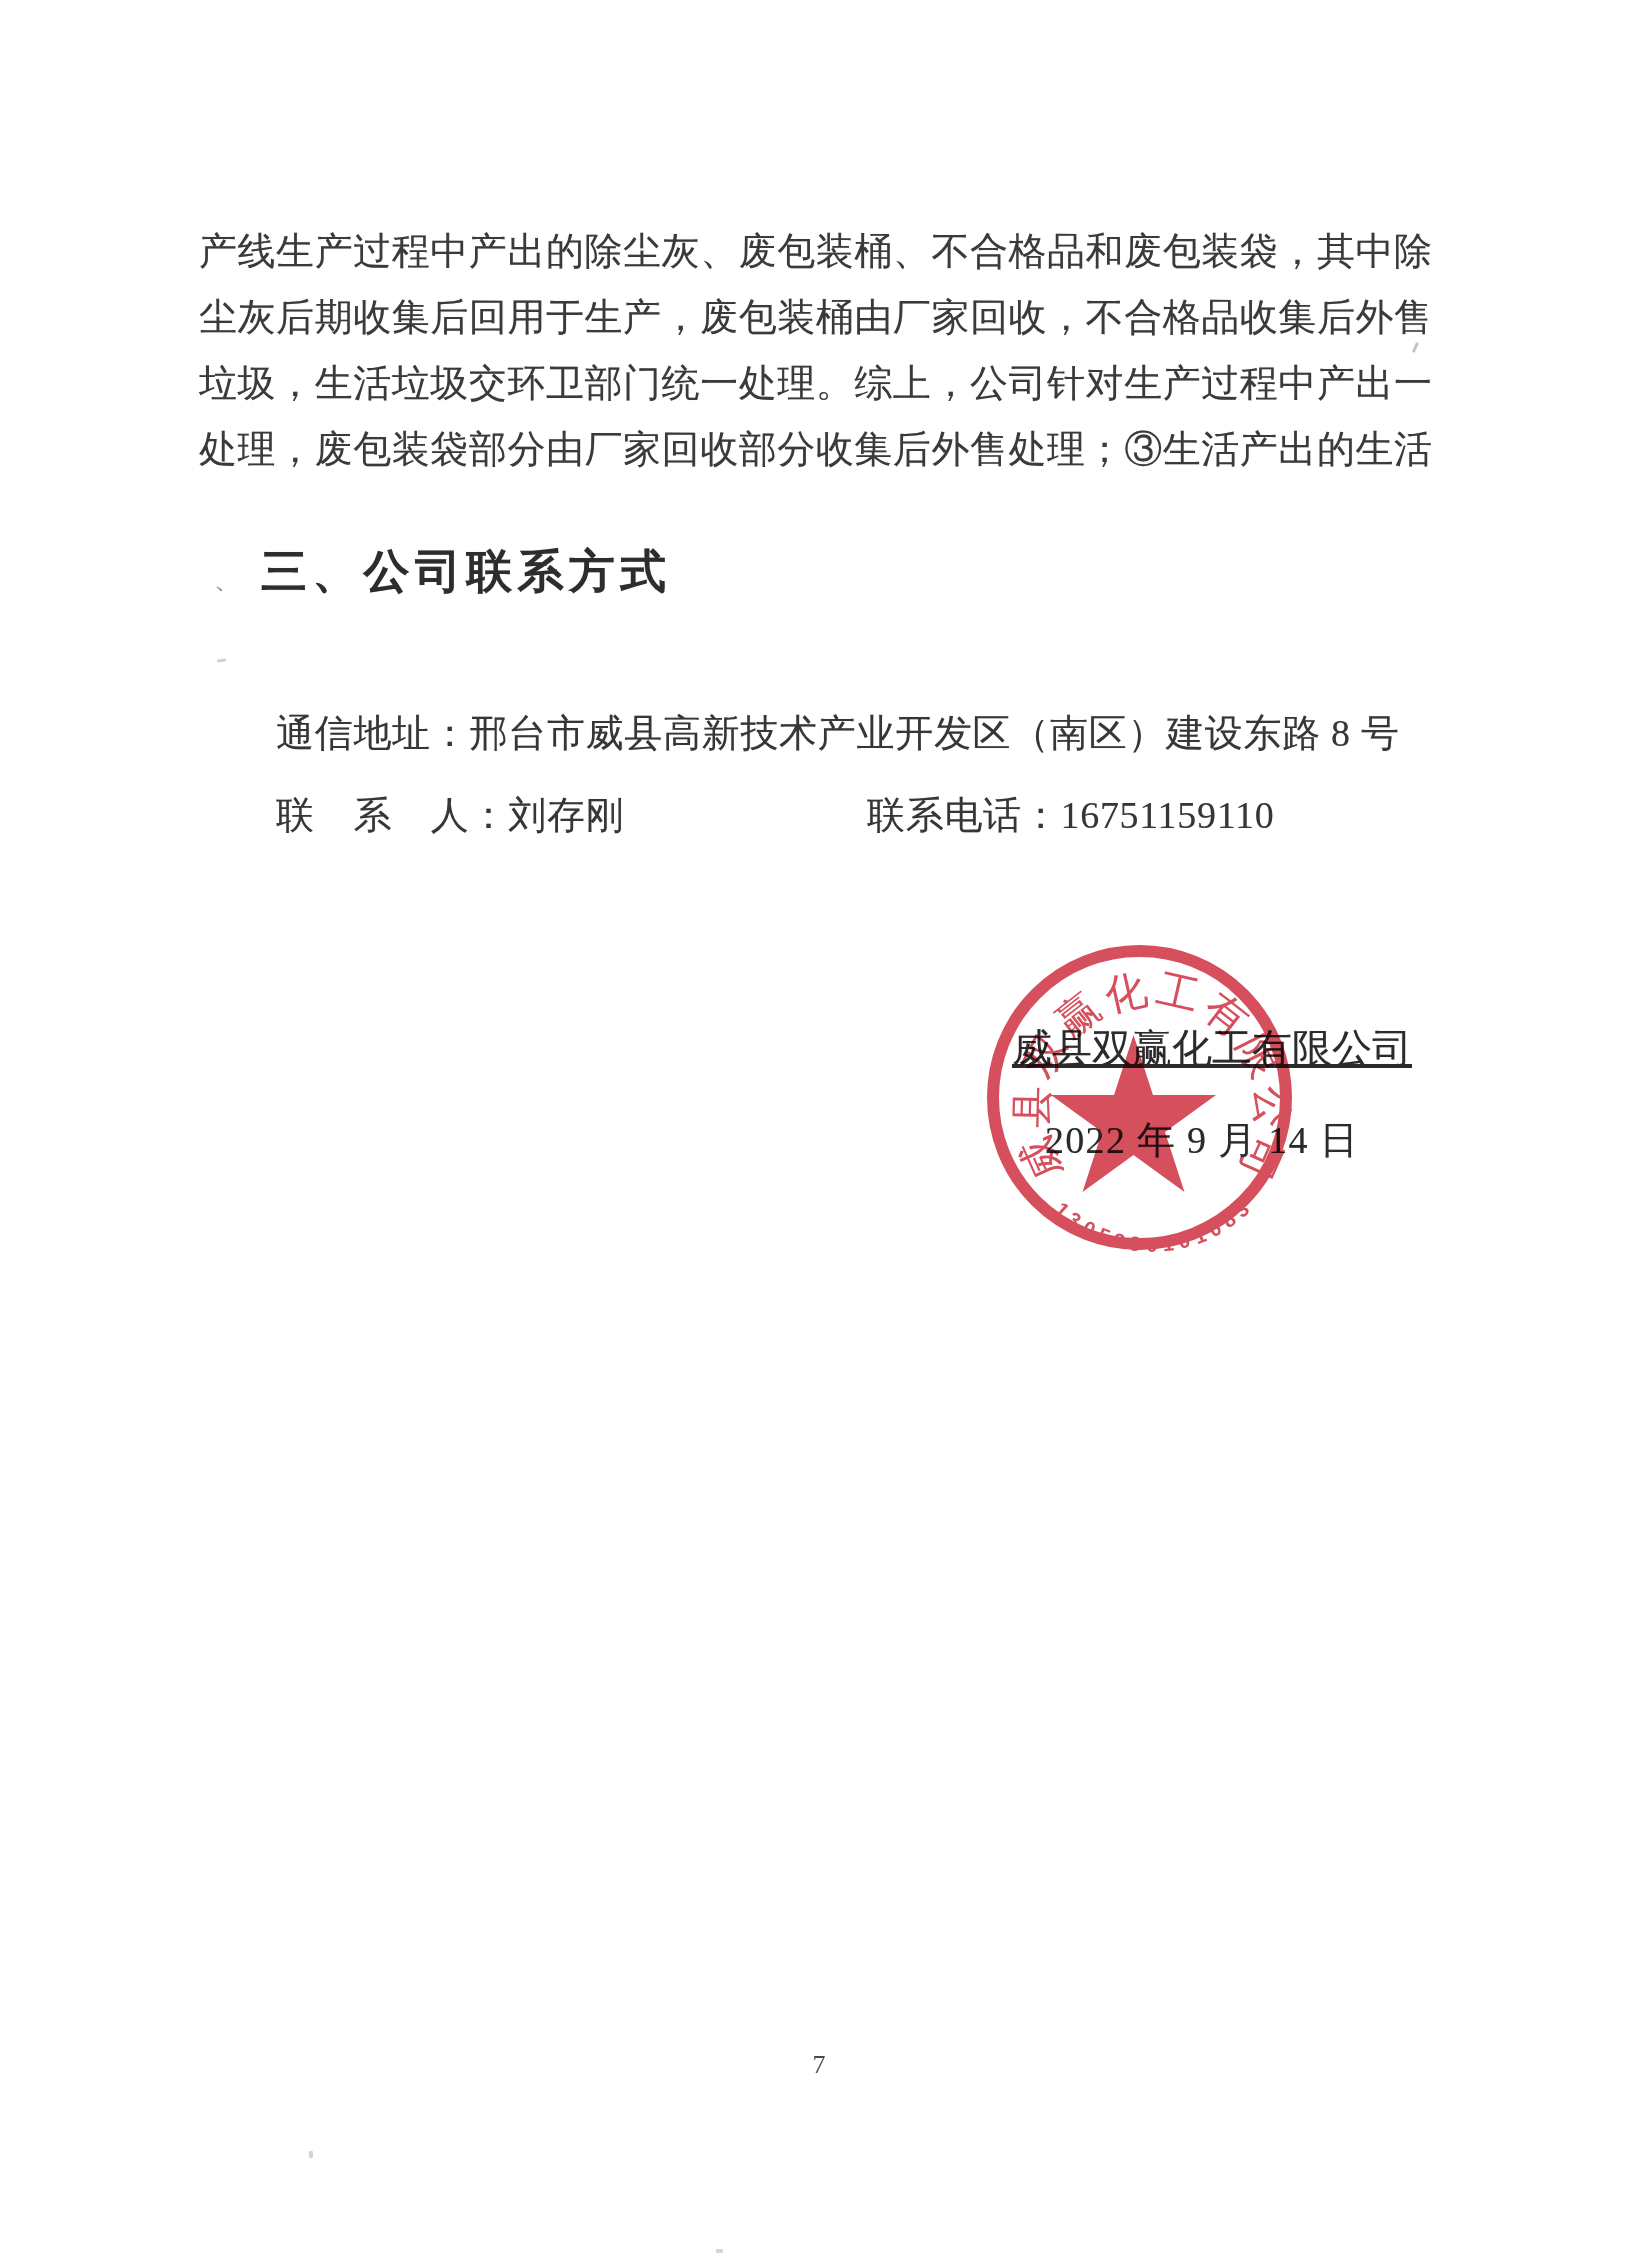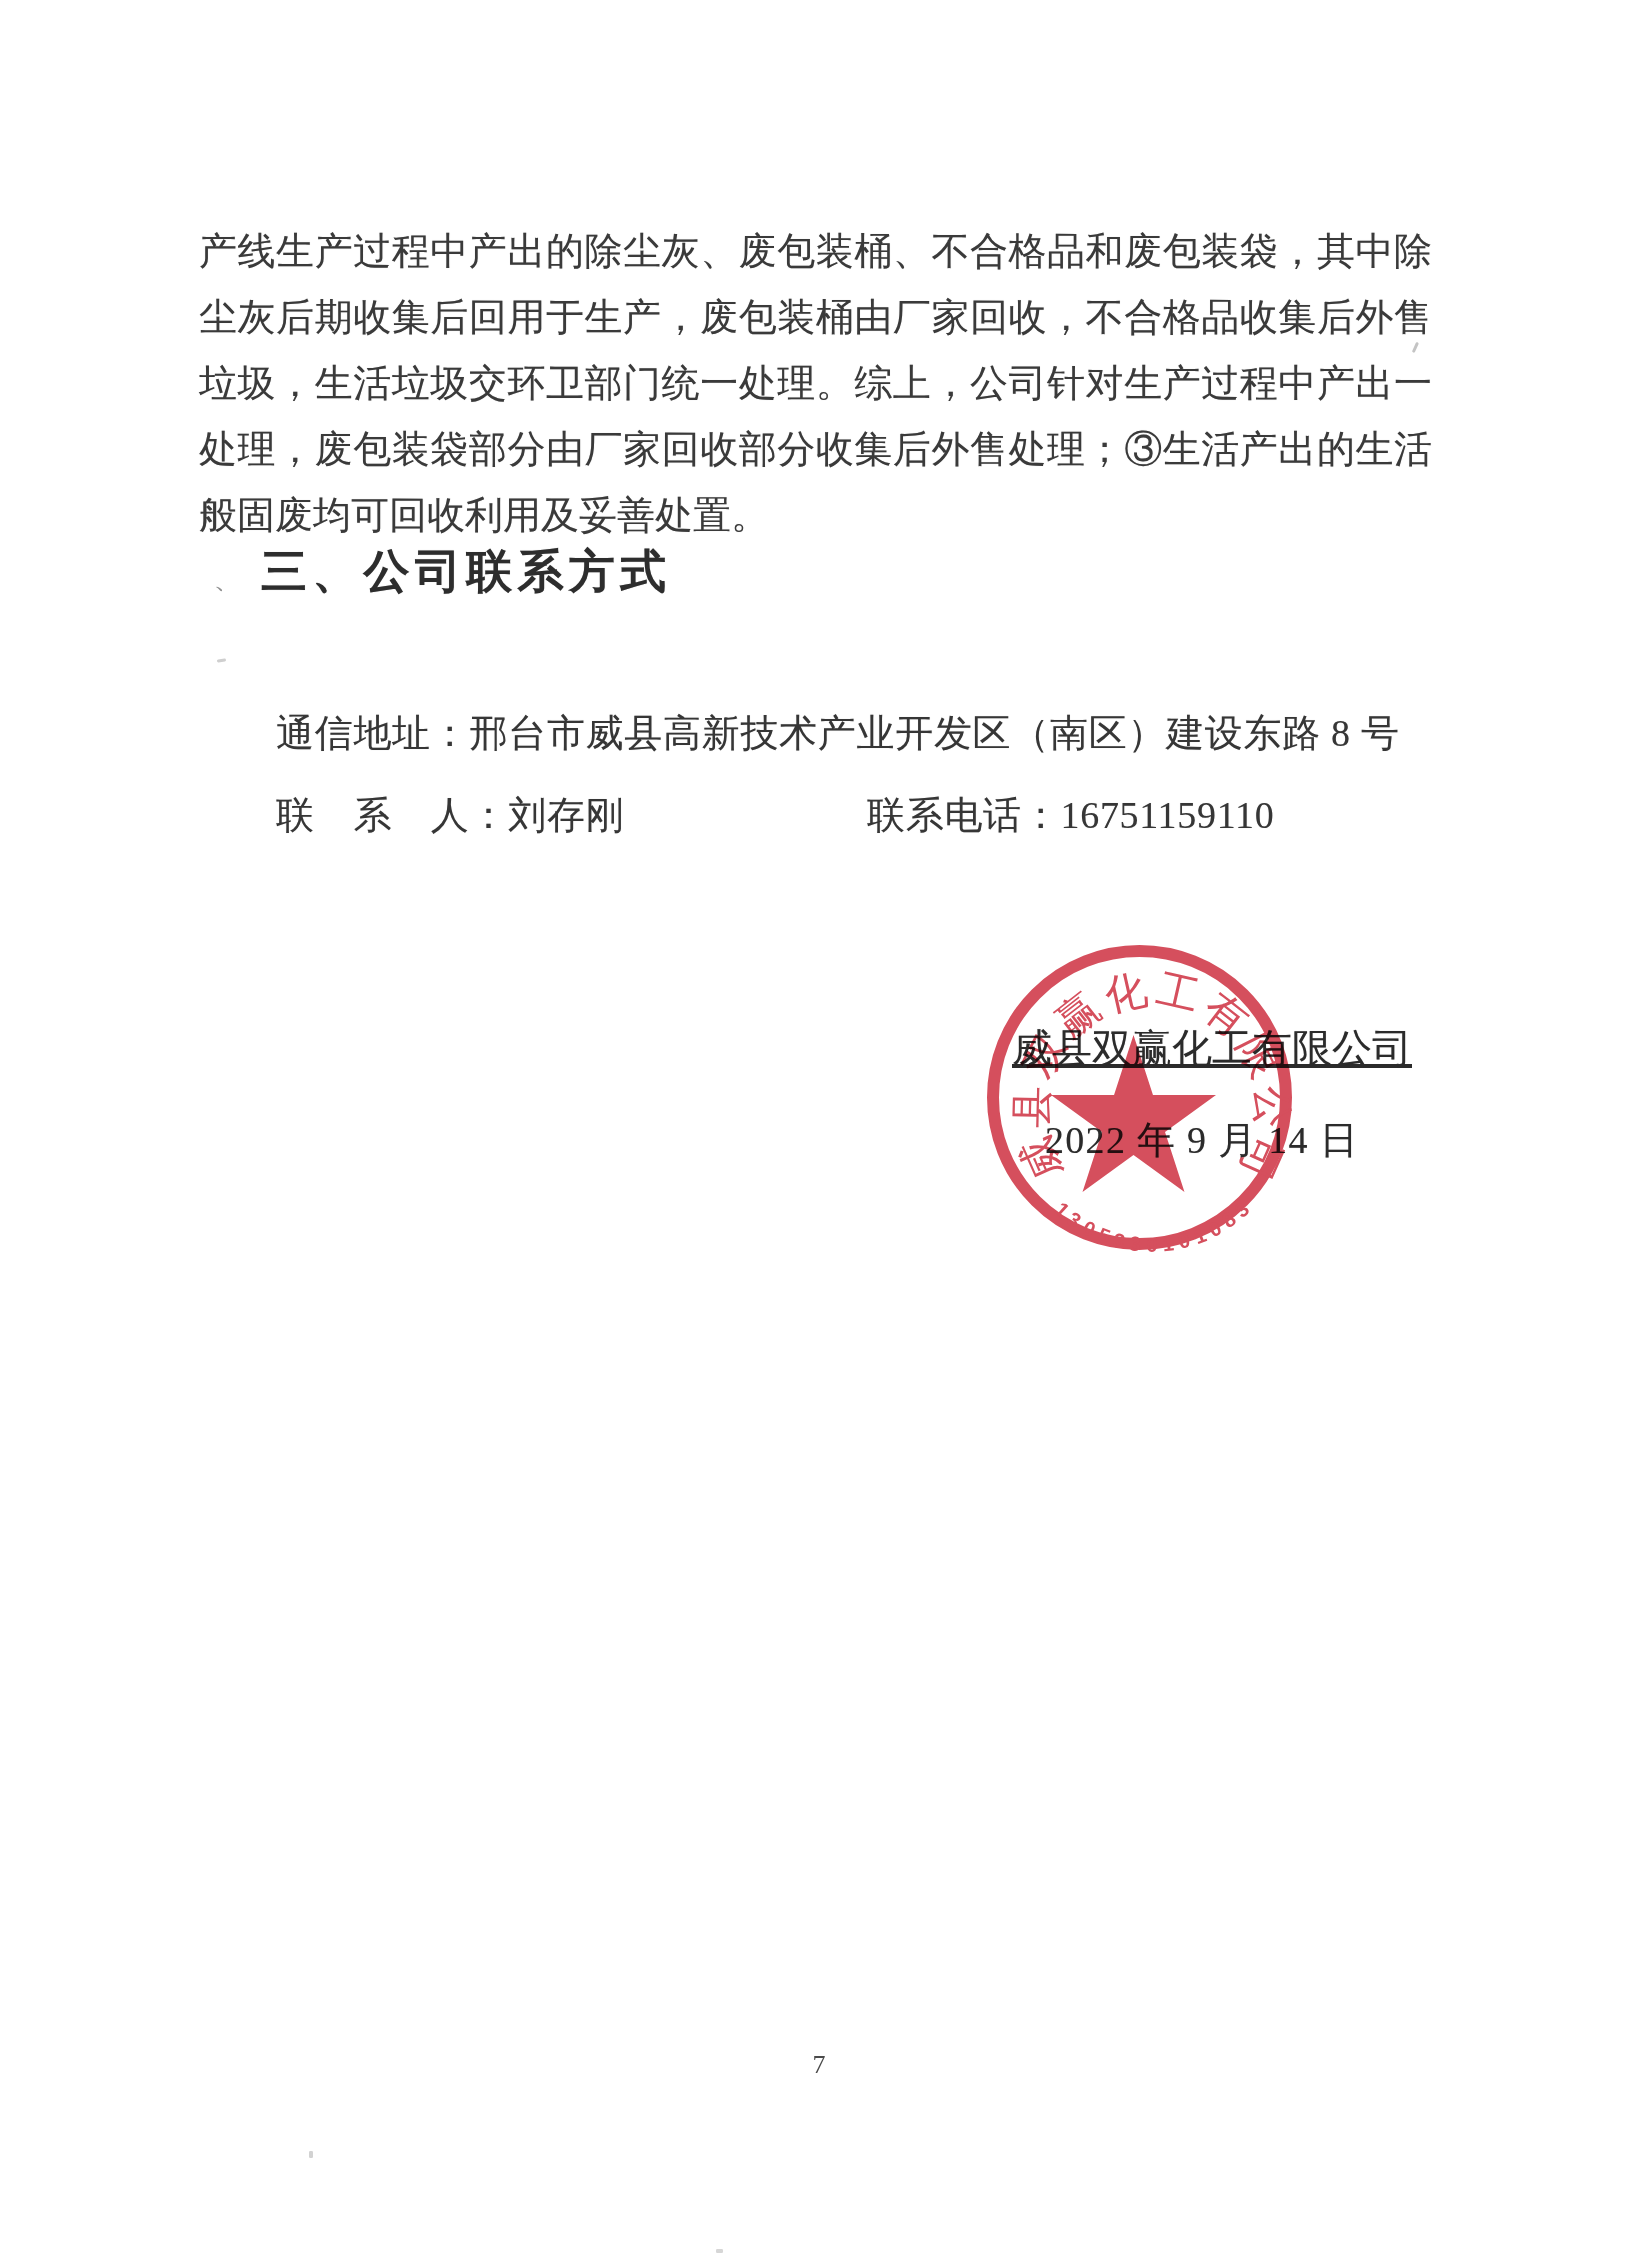--- a/index.html
+++ b/index.html
@@ -154,21 +154,20 @@
 </head>
 <body>
 
 <div class="page">
 
   <div class="paragraph">
     <div class="line justified">产线生产过程中产出的除尘灰、废包装桶、不合格品和废包装袋，其中除</div>
     <div class="line justified">尘灰后期收集后回用于生产，废包装桶由厂家回收，不合格品收集后外售</div>
     <div class="line justified">垃圾，生活垃圾交环卫部门统一处理。综上，公司针对生产过程中产出一</div>
     <div class="line justified">处理，废包装袋部分由厂家回收部分收集后外售处理；③生活产出的生活</div>
-    <div class="line">般固废均可回收利用及妥善处置。</div>
   </div>
 
   <div class="artifact tick">、</div>
 
   <div class="heading">三、公司联系方式</div>
 
   <div class="field address">通信地址：邢台市威县高新技术产业开发区（南区）建设东路 8 号</div>
   <div class="field person">联　系　人：刘存刚</div>
   <div class="field phone">联系电话：16751159110</div>
 

